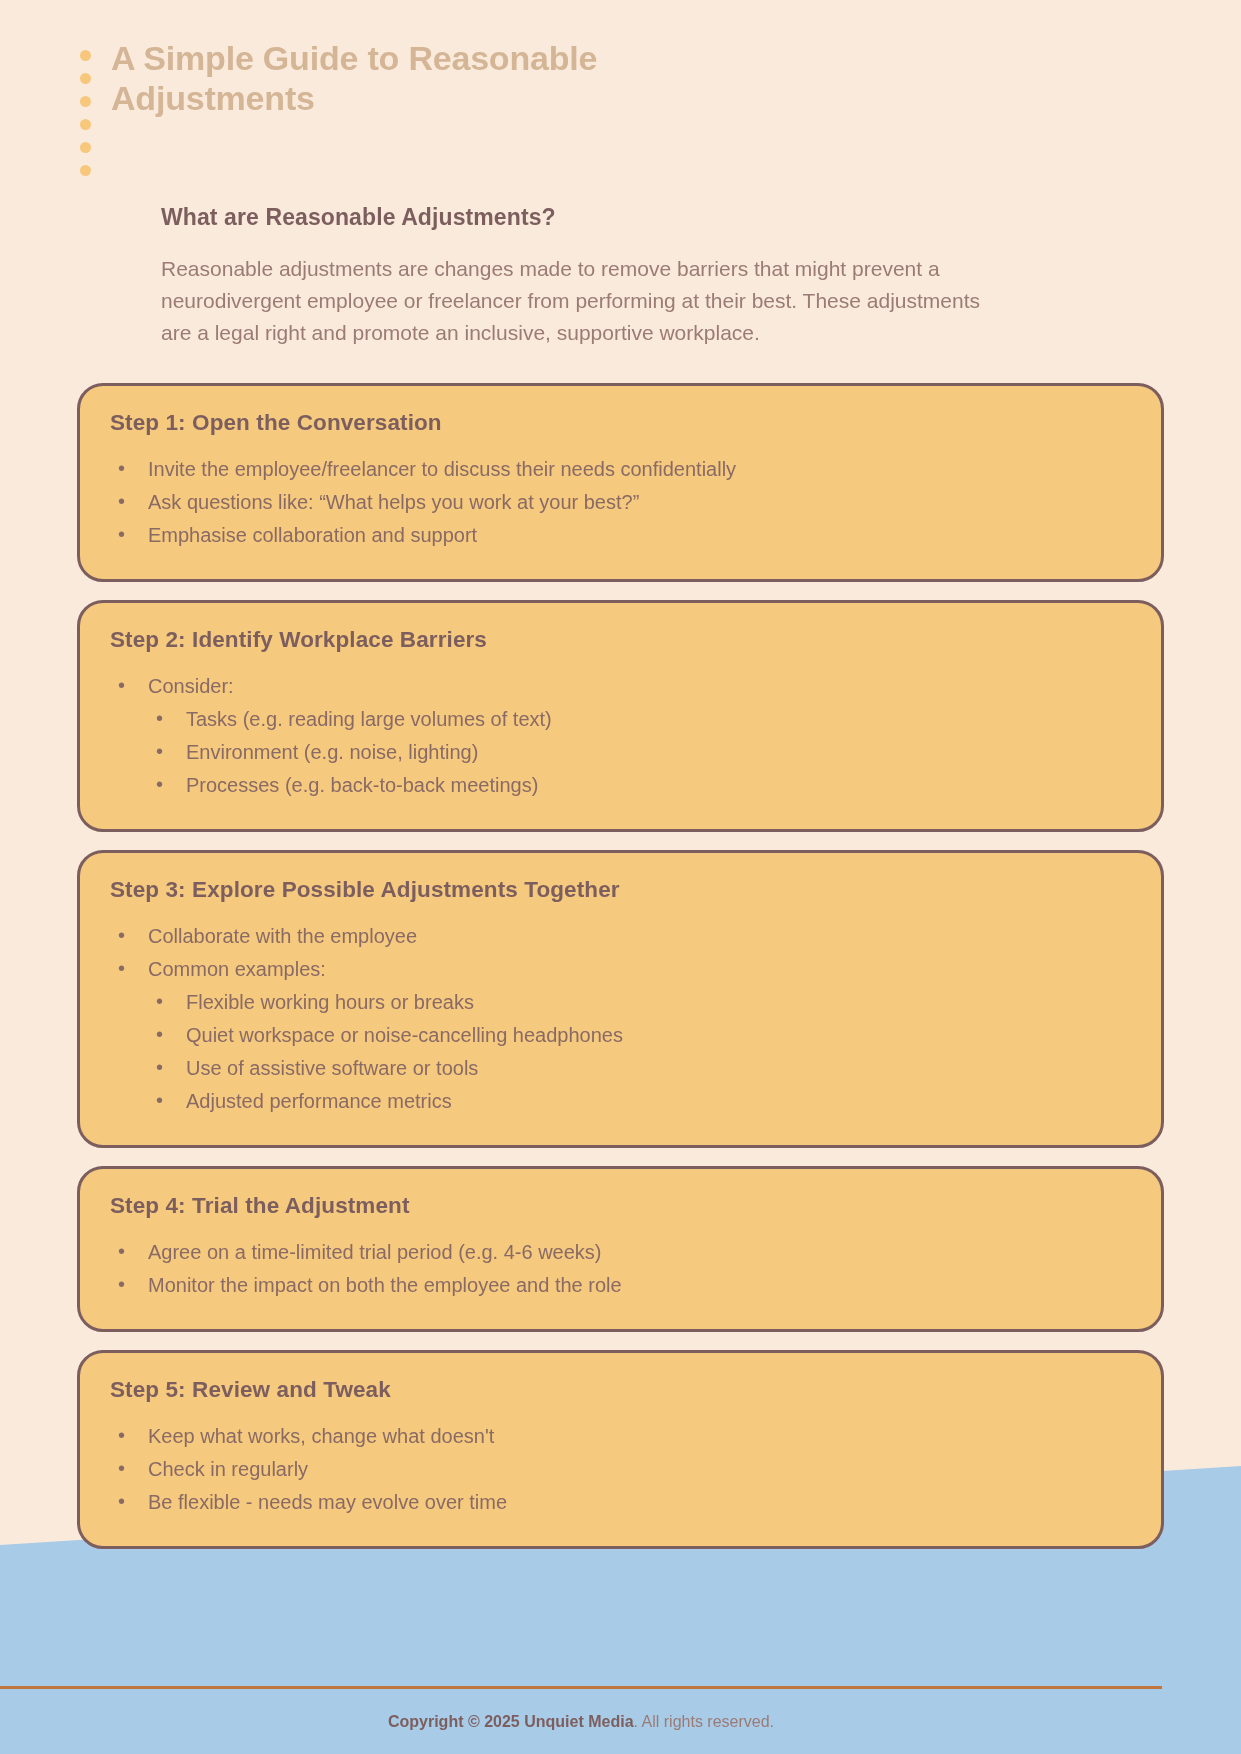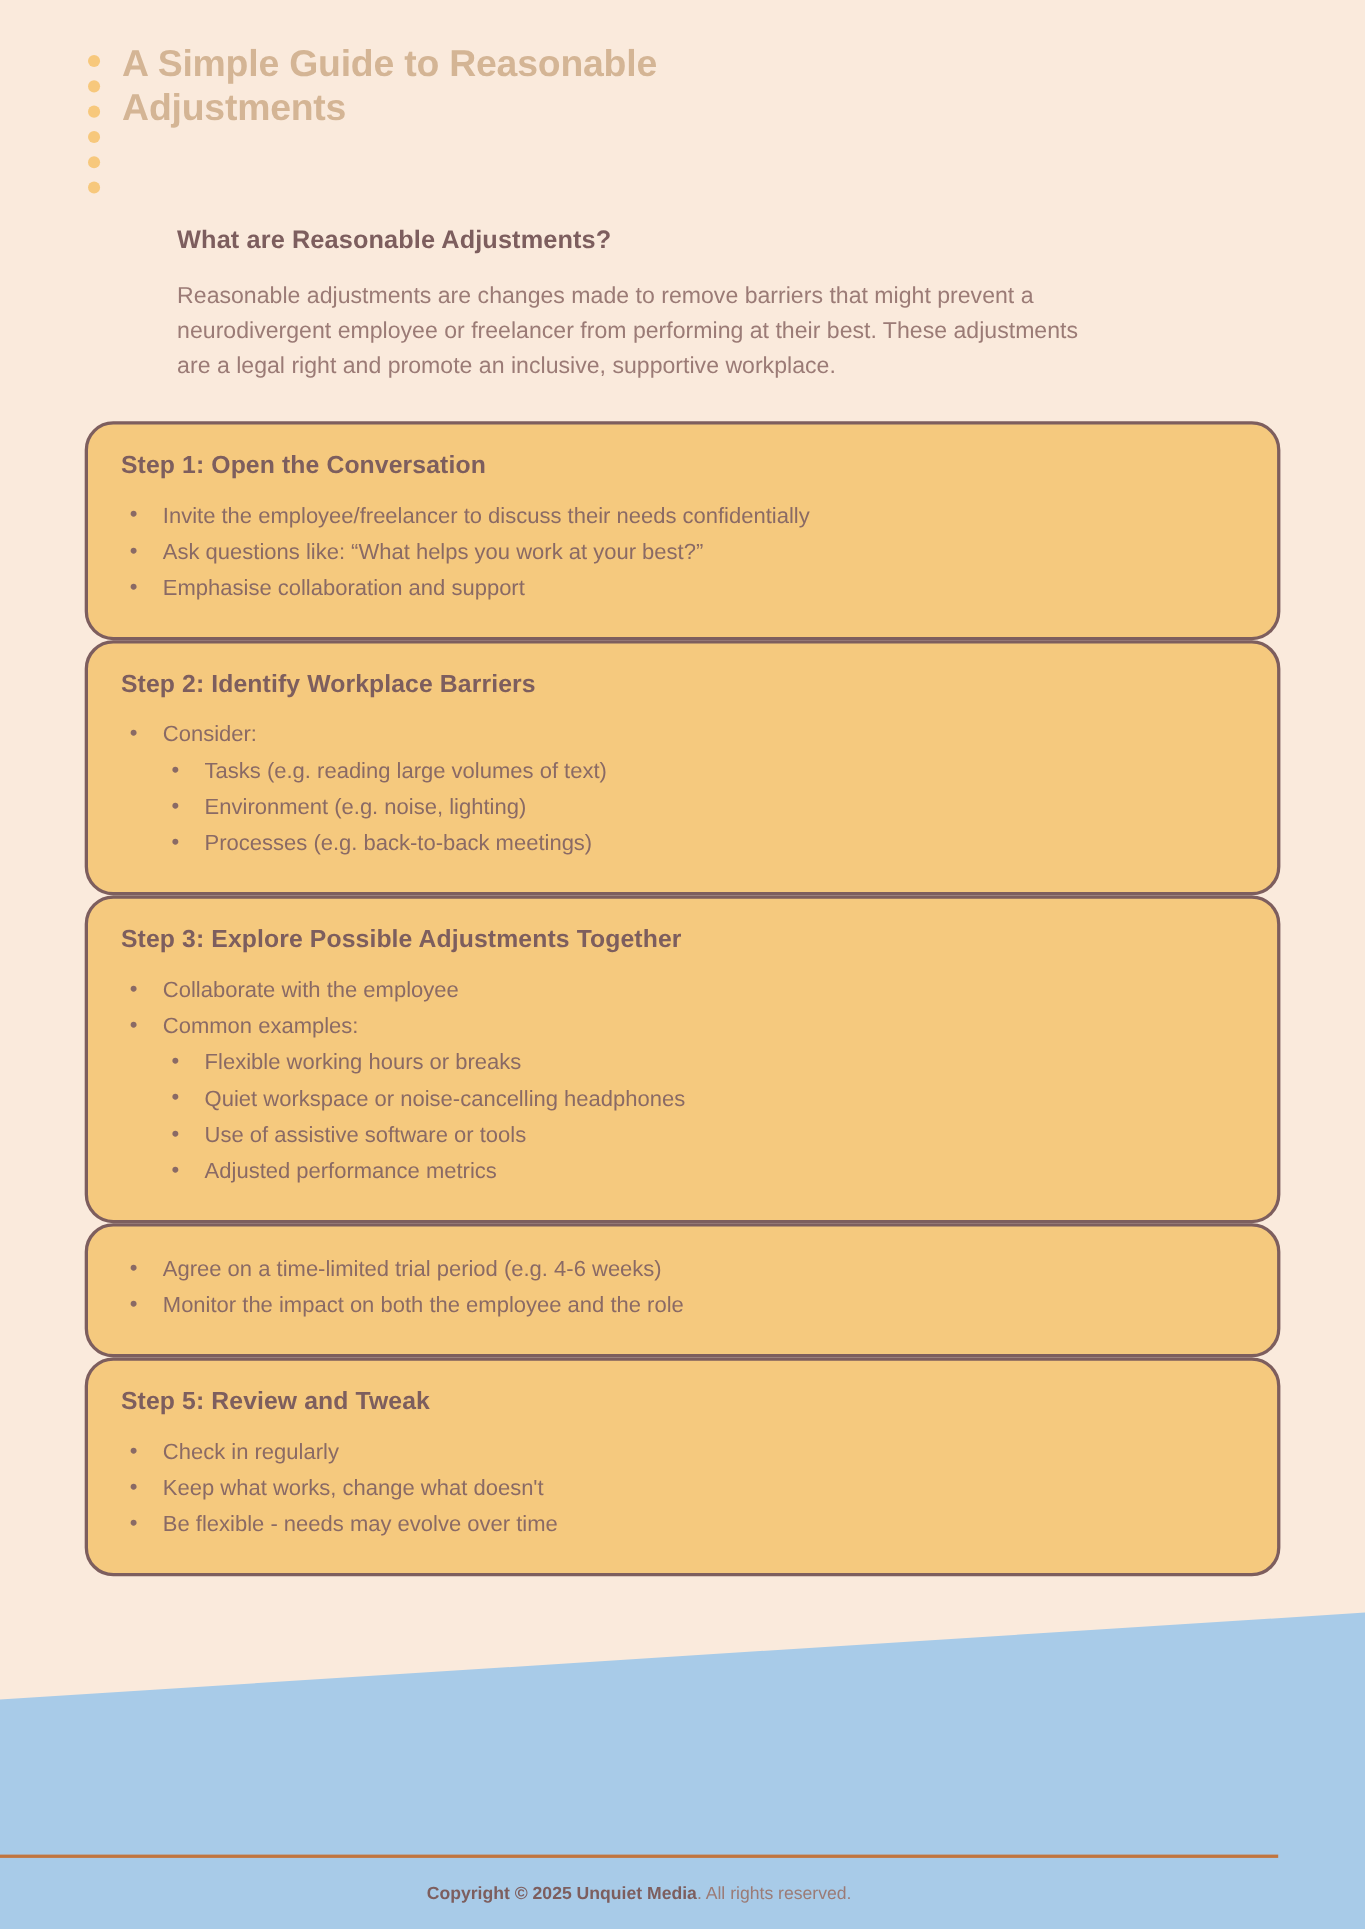--- a/index.html
+++ b/index.html
@@ -86,20 +86,21 @@
     color: #9b7b76;
     margin: 0;
     max-width: 850px;
   }
 
   
   .cards {
     padding: 34px 77px 0 77px;
     display: flex;
     flex-direction: column;
+    gap: 18px;
     flex: 1 1 auto;
   }
   .step-card {
     background: #f5c97e;
     border: 3px solid #7d5e5e;
     border-radius: 26px;
     padding: 24px 30px 26px 30px;
     box-sizing: border-box;
   }
   .step-title {
@@ -227,30 +228,31 @@
           <li><span>Collaborate with the employee</span></li>
           <li><span>Common examples:</span><ul class="sub-bullets">
               <li>Flexible working hours or breaks</li>
               <li>Quiet workspace or noise-cancelling headphones</li>
               <li>Use of assistive software or tools</li>
               <li>Adjusted performance metrics</li>
             </ul></li>
         </ul>
       </div>
       <div class="step-card">
+        <div class="step-title">Step 4: Trial the Adjustment</div>
         <ul class="bullets">
           <li><span>Agree on a time-limited trial period (e.g. 4-6 weeks)</span></li>
           <li><span>Monitor the impact on both the employee and the role</span></li>
         </ul>
       </div>
       <div class="step-card">
         <div class="step-title">Step 5: Review and Tweak</div>
         <ul class="bullets">
+          <li><span>Keep what works, change what doesn't</span></li>
           <li><span>Check in regularly</span></li>
-          <li><span>Keep what works, change what doesn't</span></li>
           <li><span>Be flexible - needs may evolve over time</span></li>
         </ul>
       </div>
     </div>
 
   <div class="footer">
     <div class="footer-text">
       <b>Copyright © 2025 Unquiet Media</b><span>. All rights reserved.</span>
     </div>
   </div>

